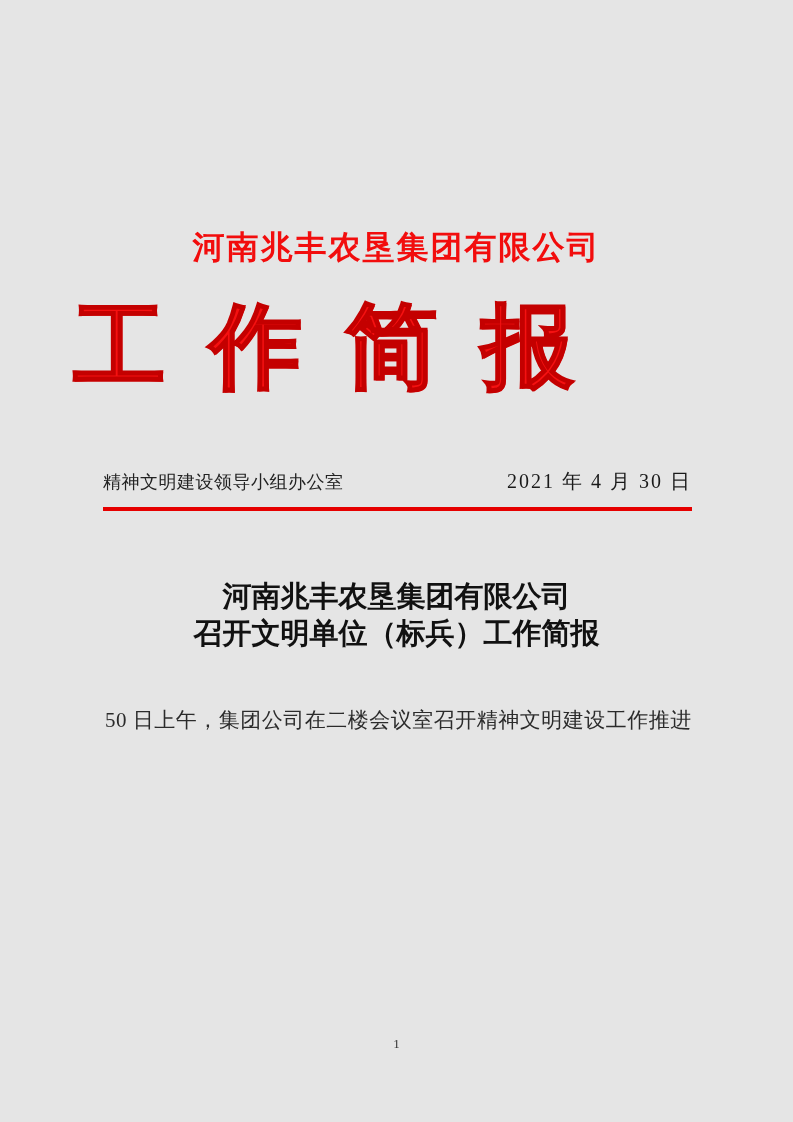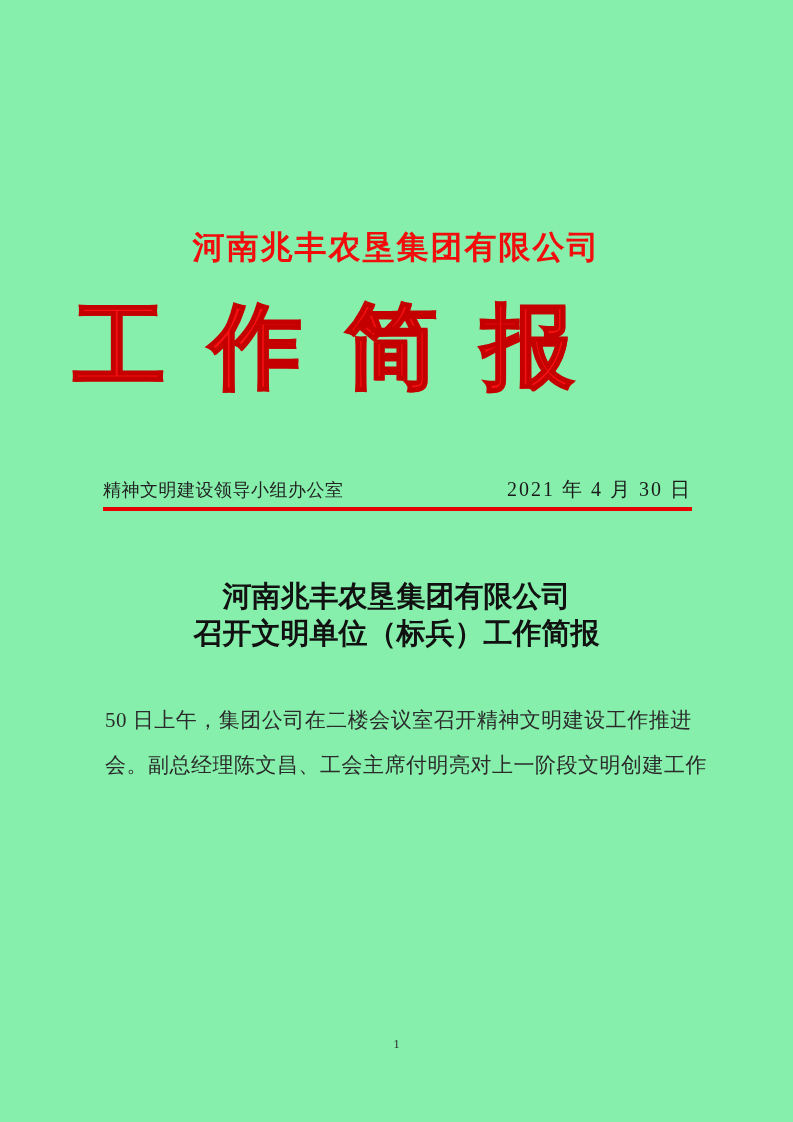--- a/index.html
+++ b/index.html
@@ -5,21 +5,21 @@
   html, body {
     margin: 0;
     padding: 0;
     background: #888;
   }
   .page {
     position: relative;
     width: 793px;
     height: 1122px;
     margin: 0 auto;
-    background: #86efac;
+    background: #e5e5e5;
     overflow: hidden;
     font-family: "Liberation Serif", "DejaVu Serif", serif;
   }
 
   
   .company-name {
     position: absolute;
     top: 226px;
     left: 0;
     width: 793px;
@@ -55,21 +55,20 @@
 
   
   .meta-row {
     position: absolute;
     top: 468px;
     left: 103px;
     width: 589px;
     display: flex;
     justify-content: space-between;
     align-items: baseline;
-    margin-top: 8px;
   }
   .issuing-office {
     font-size: 18px;
     color: #222222;
     letter-spacing: 0.5px;
     font-family: "Liberation Serif", "DejaVu Serif", serif;
   }
   .issue-date {
     font-size: 20px;
     color: #1a1a1a;
@@ -150,18 +149,17 @@
 
   <div class="red-rule"></div>
 
   <div class="article-heading">
     <div>河南兆丰农垦集团有限公司</div>
     <div>召开文明单位（标兵）工作简报</div>
   </div>
 
   <div class="article-body">
     <div class="body-line">50 日上午，集团公司在二楼会议室召开精神文明建设工作推进</div>
-    <div class="body-line">会。副总经理陈文昌、工会主席付明亮对上一阶段文明创建工作</div>
   </div>
 
   <div class="page-number">1</div>
 
 </div>
 
 </body></html>

